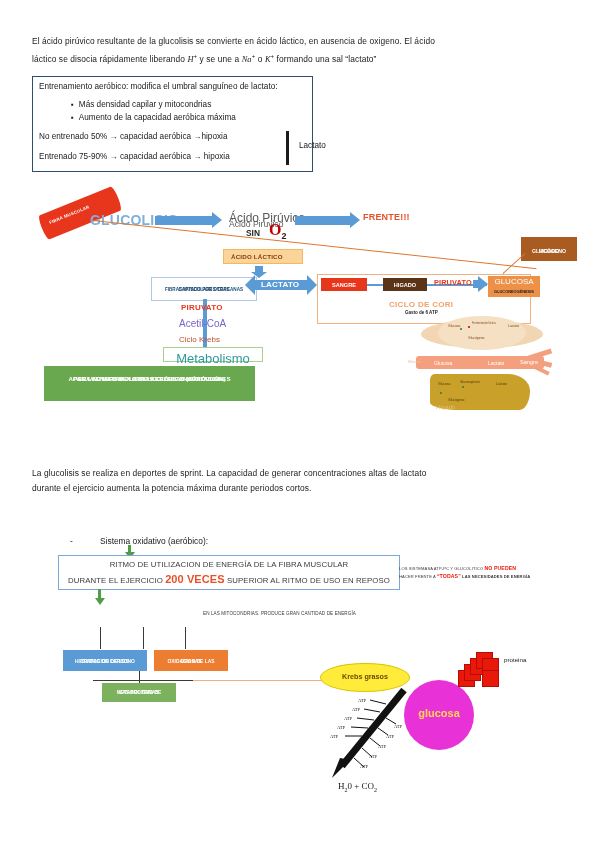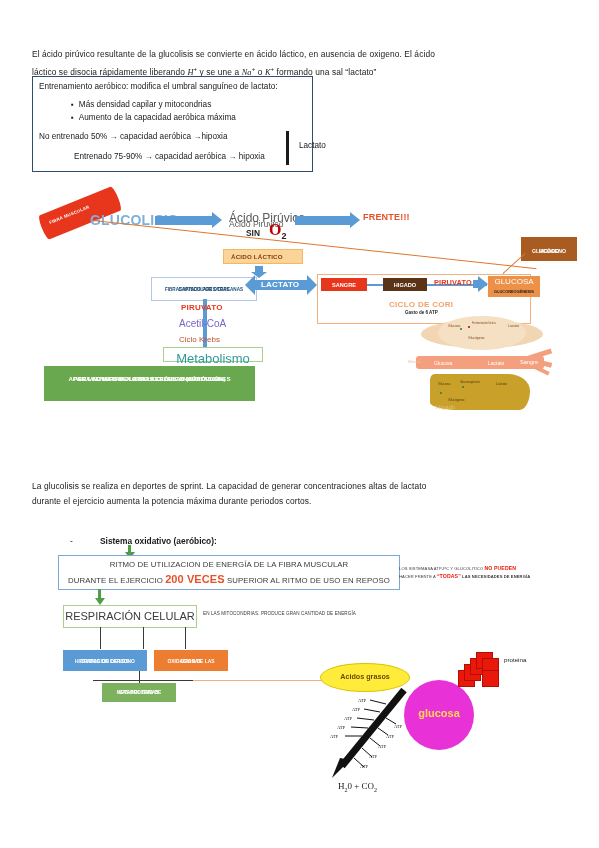--- a/index.html
+++ b/index.html
@@ -1,20 +1,20 @@
 <!DOCTYPE html>
 <html><head>
 <meta charset="utf-8">
 <style>
   html,body{margin:0;padding:0;background:#c8c8c8;}
   body{font-family:"Liberation Sans",sans-serif;}
   .page{position:relative;width:599px;height:848px;background:#ffffff;margin:0 auto;overflow:hidden;}
 
   
-  .para{position:absolute;font-size:8.4px;line-height:15px;color:#1a1a1a;letter-spacing:.1px;margin-top:13px;}
+  .para{position:absolute;font-size:8.4px;line-height:15px;color:#1a1a1a;letter-spacing:.1px;}
   .ital{font-family:"Liberation Serif",serif;font-style:italic;}
   .sup{font-size:6px;vertical-align:super;}
 
   
   .notebox{position:absolute;left:32px;top:76px;width:281px;height:96px;border:1px solid #2f4d6e;box-sizing:border-box;}
   .note-title{position:absolute;left:6px;top:5px;font-size:8.2px;color:#1a1a1a;white-space:nowrap;}
   .note-bullet{position:absolute;font-size:8.2px;color:#1a1a1a;white-space:nowrap;}
   .note-bullet:before{content:"\25AA";margin-right:5px;font-size:8px;}
   .note-line{position:absolute;font-size:8.2px;color:#1a1a1a;white-space:nowrap;}
   .lactato-bar{position:absolute;left:253px;top:54px;width:3px;height:34px;background:#1a1a1a;}
@@ -115,38 +115,38 @@
   .circ-glu{position:absolute;left:106px;top:32px;width:70px;height:70px;background:#e832d8;border-radius:50%;}
   .circ-glu span{position:absolute;left:0;right:0;top:27px;text-align:center;font-size:11px;font-weight:bold;color:#ffd84d;}
   .prot-stack{position:absolute;left:160px;top:2px;width:42px;height:38px;}
   .prot-stack i{position:absolute;width:17px;height:17px;background:#e8190b;box-shadow:inset 0 0 0 1px #b50d05;}
   .lbl-prot{position:absolute;left:206px;top:8px;font-size:6.2px;color:#1a1a1a;}
   .big-arrow{position:absolute;left:28px;top:40px;width:92px;height:92px;}
   .atp{position:absolute;font-size:4.6px;color:#1a1a1a;font-family:"Liberation Serif",serif;}
   .lbl-h2o{position:absolute;left:40px;top:133px;font-size:9px;color:#1a1a1a;font-family:"Liberation Serif",serif;}
   .lbl-h2o sub{font-size:6px;}
   .bullet-dash{position:absolute;left:70px;top:536px;font-size:8.4px;color:#1a1a1a;}
-  .subhead{position:absolute;left:100px;top:536px;font-size:8.4px;font-weight:bold;color:#1a1a1a;}
+  .subhead{position:absolute;left:100px;top:536px;font-size:8.4px;font-weight:normal;color:#1a1a1a;}
 </style>
 </head>
 <body>
 
 <div class="page">
 
   <div class="para" style="left:32px;top:34px;width:535px;">
     <span>El ácido pirúvico resultante de la glucolisis se convierte en ácido láctico, en ausencia de oxigeno. El ácido</span><br>
     <span>láctico se disocia rápidamente liberando </span><span class="ital">H</span><span class="sup">+</span><span> y se une a </span><span class="ital">Na</span><span class="sup">+</span><span> o </span><span class="ital">K</span><span class="sup">+</span><span> formando una sal “lactato”</span>
   </div>
 
   <div class="notebox">
     <div class="note-title">Entrenamiento aeróbico: modifica el umbral sanguíneo de lactato:</div>
     <div class="note-bullet" style="left:38px;top:23px;">Más densidad capilar y mitocondrias</div>
     <div class="note-bullet" style="left:38px;top:36px;">Aumento de la capacidad aeróbica máxima</div>
     <div class="note-line" style="left:6px;top:55px;">No entrenado 50% → capacidad aeróbica →hipoxia</div>
-    <div class="note-line" style="left:6px;top:75px;margin-left:35px;">Entrenado 75-90% → capacidad aeróbica → hipoxia</div>
+    <div class="note-line" style="left:6px;top:75px;">Entrenado 75-90% → capacidad aeróbica → hipoxia</div>
     <div class="lactato-bar"></div>
     <div class="lactato-lbl">Lactato</div>
   </div>
 
   <div class="fig1">
 
     <div class="ribbon">
       <span>FIBRA MUSCULAR</span>
     </div>
 
@@ -257,23 +257,20 @@
       <div class="ritmo-l2"><span>DURANTE EL EJERCICIO </span><b>200 VECES</b><span> SUPERIOR AL RITMO DE USO EN REPOSO</span></div>
     </div>
 
     <div class="note-right">
       <span>LOS SISTEMASA ATP-PC Y GLUCOLÍTICO </span><span class="red">NO PUEDEN</span><br>
       <span>HACER FRENTE A </span><span class="red">“TODAS”</span><span class="bld"> LAS NECESIDADES DE ENERGÍA</span>
     </div>
 
     <div class="arr-green" style="left:65px;top:36px;height:10px;"></div>
 
-    <div class="box-resp">
-      <span>RESPIRACIÓN CELULAR</span>
-    </div>
     <div class="resp-note">EN LAS MITOCONDRIAS. PRODUCE GRAN CANTIDAD DE ENERGÍA</div>
 
     <div class="tick" style="left:67px;top:74px;height:22px;"></div>
     <div class="tick" style="left:110px;top:74px;height:22px;"></div>
     <div class="tick" style="left:152px;top:74px;height:22px;"></div>
 
     <div class="box-oxhc">
       <span><span>OXIDACION DE LOS</span><br><span>HIDRATOS DE CARBONO</span></span>
     </div>
     <div class="box-oxgr">
@@ -281,21 +278,21 @@
     </div>
     <div class="hline" style="left:60px;top:127px;width:100px;"></div>
     <div class="hline" style="left:160px;top:127px;width:180px;background:#f0b183;"></div>
     <div class="tick" style="left:106px;top:118px;height:12px;"></div>
     <div class="box-prot">
       <span><span>METABOLISMO DE</span><br><span>LAS PROTEINAS</span></span>
     </div>
 
     <div class="meta">
       <div class="ell-ag">
-        <span>Acidos grasos</span>
+        <span>Krebs grasos</span>
       </div>
       <div class="circ-glu">
         <span>glucosa</span>
       </div>
       <div class="prot-stack">
         <i style="left:0;top:20px;"></i>
           <i style="left:6px;top:14px;"></i>
           <i style="left:12px;top:8px;"></i>
           <i style="left:18px;top:2px;"></i>
           <i style="left:24px;top:8px;"></i>

